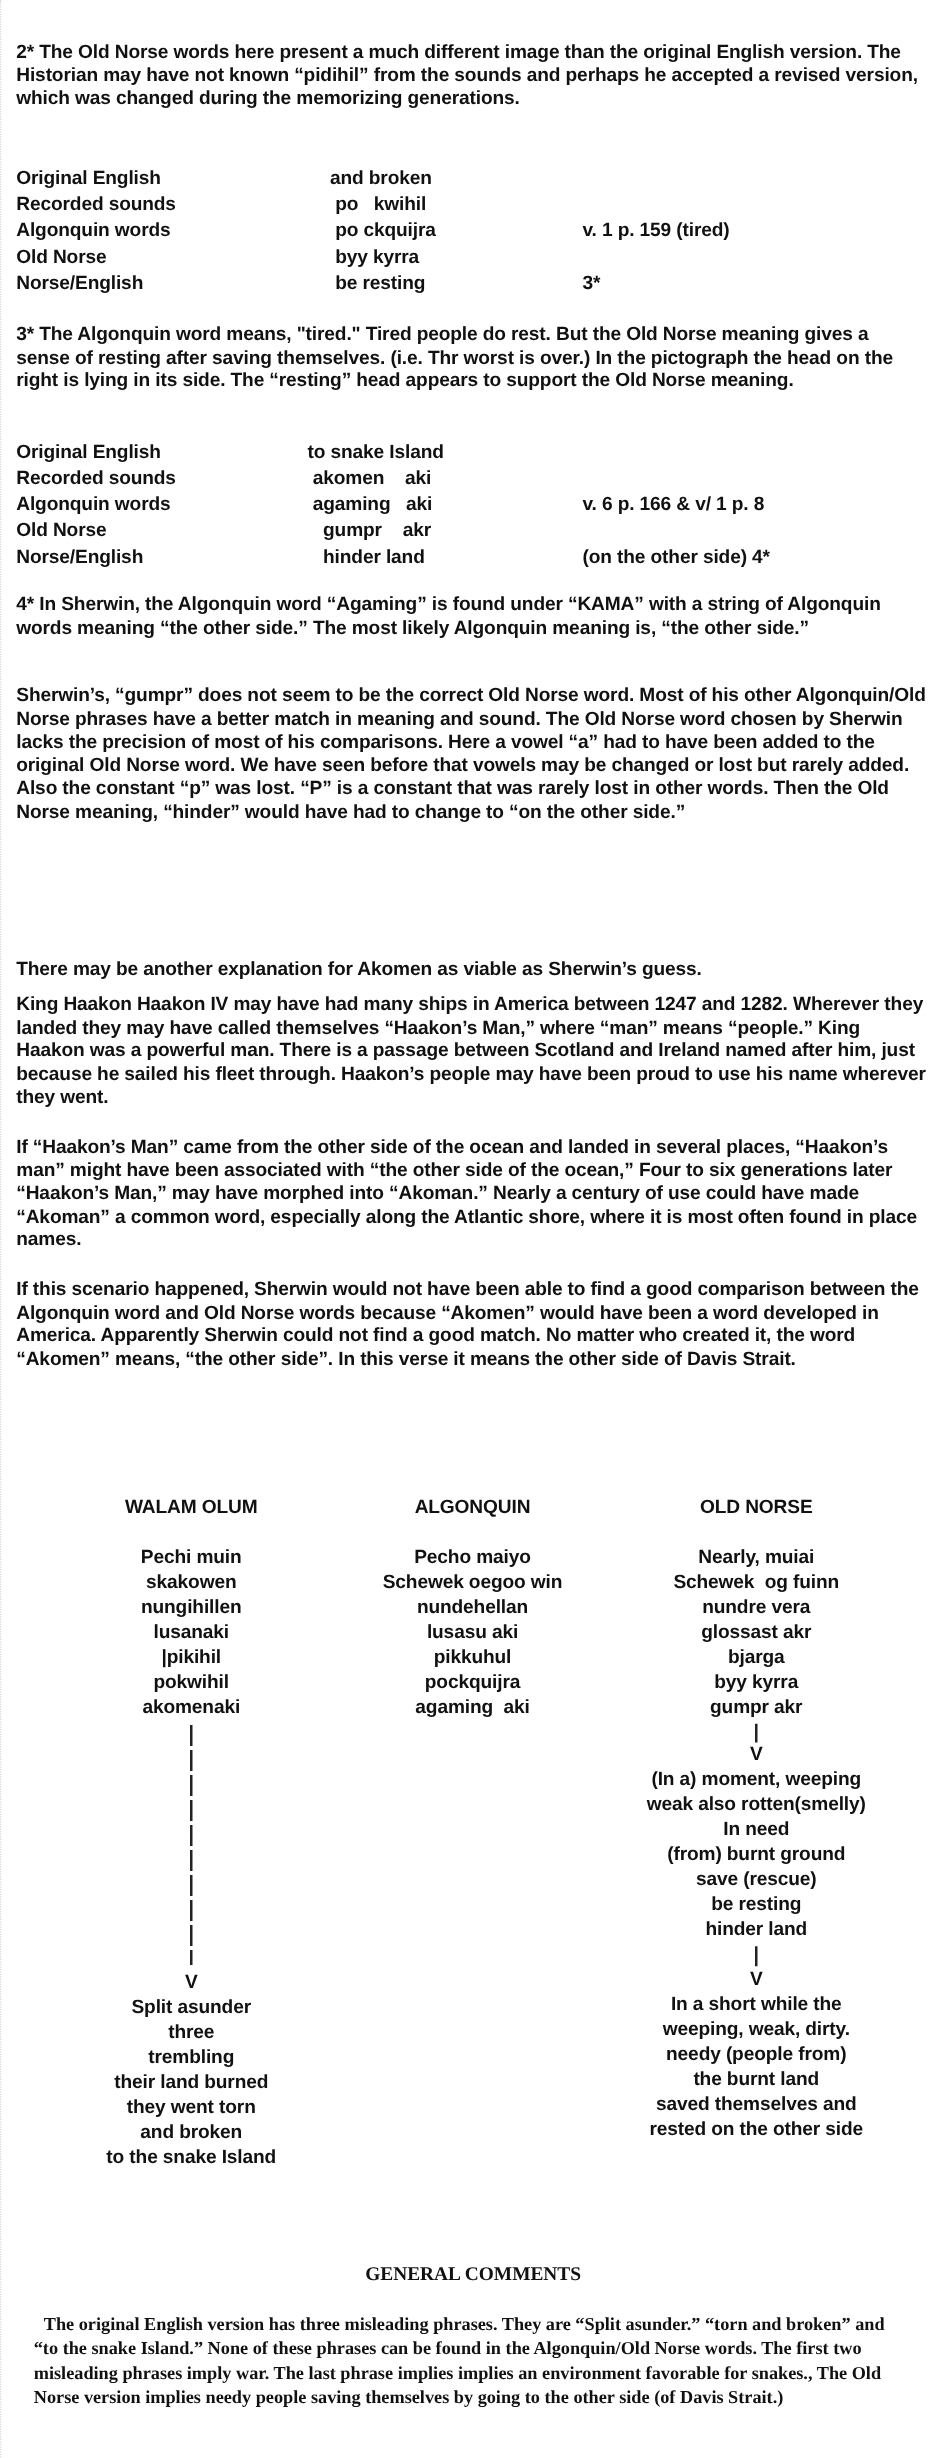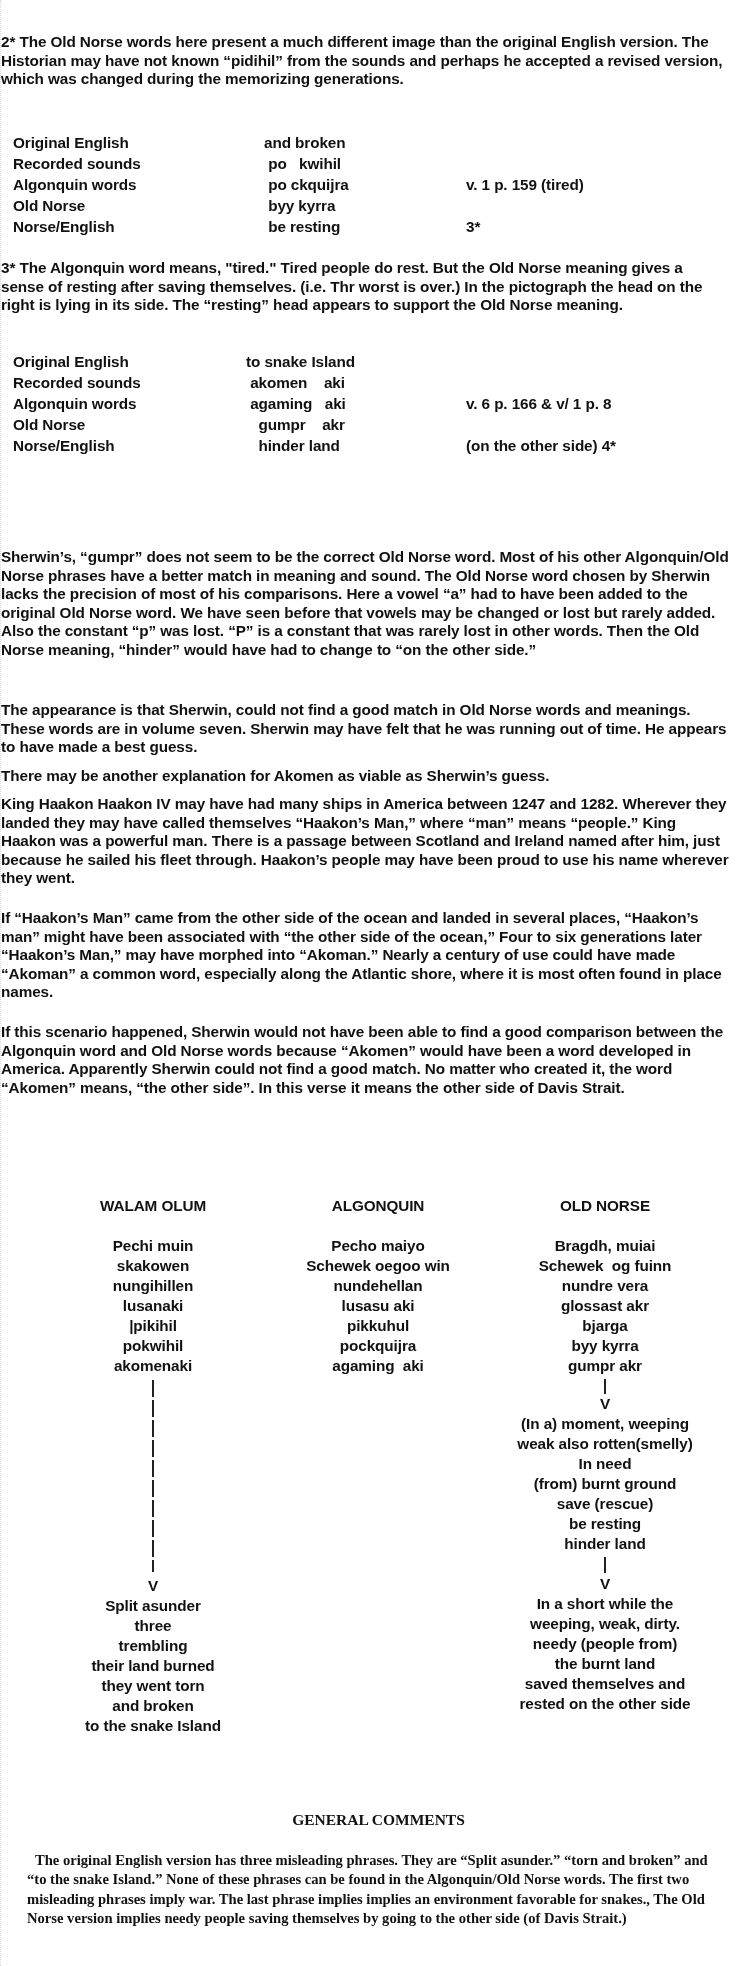--- a/index.html
+++ b/index.html
@@ -1,19 +1,19 @@
 <!DOCTYPE html>
 <html><head>
 <meta charset="utf-8">
 <style>
   html, body { margin: 0; padding: 0; background: #ffffff; }
   body { width: 755px; height: 1966px; position: relative; overflow: hidden; color: #111; }
   .page { position: absolute; left: 0; top: 0; width: 755px; height: 1966px; border-left: 1px dotted #d8d8d8; box-sizing: border-box; }
   .sans { font-family: "Liberation Sans", sans-serif; font-weight: bold; font-size: 15.3px; line-height: 18.5px; letter-spacing: -0.1px; }
-  .para { position: absolute; left: 0; width: 728px; margin: 0; }
+  .para { position: absolute; left: 12px; width: 728px; margin: 0; }
   .tbl { position: absolute; left: 12px; width: 730px; }
   .tbl .row { position: relative; height: 21px; }
   .tbl .lab { position: absolute; left: 0; top: 0; }
   .tbl .val { position: absolute; top: 0; white-space: pre; }
   .tbl .ref { position: absolute; left: 453px; top: 0; white-space: pre; text-align: center; }
   .summary-title { position: absolute; left: 0; width: 755px; text-align: center; top: 1174px; }
   .col { position: absolute; text-align: center; width: 240px; }
   .col .line { height: 20px; line-height: 20px; white-space: pre; }
   .col .head { height: 24px; }
   .col .gap { height: 16px; }
@@ -80,24 +80,24 @@
       <span class="val" style="left:233px;">   gumpr    akr</span>
       <span class="ref"></span>
     </div>
     <div class="row">
       <span class="lab">Norse/English</span>
       <span class="val" style="left:233px;">   hinder land</span>
       <span class="ref">(on the other side) 4*</span>
     </div>
   </div>
 
+  <p class="para sans" style="top:475px;">4*  In Sherwin, the Algonquin word “Agaming” is found under “KAMA” with a string of Algonquin words meaning “the other side.”  The most likely Algonquin meaning is, “the other side.”</p>
 
   <p class="para sans" style="top:548px;">Sherwin’s, “gumpr” does not seem to be the correct Old Norse word.  Most of his other Algonquin/Old Norse phrases have a better match in meaning and sound. The Old Norse word chosen by Sherwin lacks the precision of most of his comparisons. Here a vowel “a” had to have been added to the original Old Norse word.  We have seen before that vowels may be changed or lost but rarely added.  Also the constant “p” was lost.  “P” is a constant that was rarely lost in other words.  Then the Old Norse meaning, “hinder” would have had to change to “on the other side.”</p>
 
-  <p class="para sans" style="top:701px;">The appearance is that Sherwin, could not find a good match in Old Norse words and meanings.  These words are in volume seven.  Sherwin may have felt that he was running out of time.   He appears to have made a best guess.</p>
 
   <p class="para sans" style="top:767px;"> There may be another explanation for Akomen as viable as Sherwin’s guess.</p>
 
   <p class="para sans" style="top:795px;">King Haakon Haakon IV may have had many ships in America between 1247 and 1282.  Wherever they landed they may have called themselves “Haakon’s Man,” where “man” means “people.”  King Haakon was a powerful man.  There is a passage between Scotland and Ireland named after him, just because he sailed his fleet through.  Haakon’s people may have been proud to use his name wherever they went.</p>
 
   <p class="para sans" style="top:909px;">If “Haakon’s Man” came from the other side of the ocean and landed in several places, “Haakon’s man” might have been associated with “the other side of the ocean,”  Four to six generations later “Haakon’s Man,” may have morphed into “Akoman.” Nearly a century of use could have made “Akoman” a common word, especially along the Atlantic shore, where it is most often found in place names.</p>
 
   <p class="para sans" style="top:1023px;">If this scenario happened, Sherwin would not have been able to find a good comparison between the Algonquin word and Old Norse words because “Akomen” would have been a word developed in America.  Apparently Sherwin could not find a good match.  No matter who created it, the word “Akomen” means, “the other side”. In this verse it means the other side of Davis Strait.</p>
 
 
@@ -132,21 +132,21 @@
     <div class="line">nundehellan</div>
     <div class="line">lusasu aki</div>
     <div class="line">pikkuhul</div>
     <div class="line">pockquijra</div>
     <div class="line">agaming  aki</div>
   </div>
 
   <div class="col sans" style="left:484px; top:1196px;">
     <div class="line head">OLD NORSE</div>
     <div class="gap"></div>
-    <div class="line">Bragdh, muiai</div>
+    <div class="line">Nearly, muiai</div>
     <div class="line">Schewek  og fuinn</div>
     <div class="line">nundre vera</div>
     <div class="line">glossast akr</div>
     <div class="line">bjarga</div>
     <div class="line">byy kyrra</div>
     <div class="line">gumpr akr</div>
     <div style="height:18px; padding-top:3px; box-sizing:border-box;">
       <span class="pipe" style="height:15px;"></span>
     </div>
     <div class="line">V</div>

